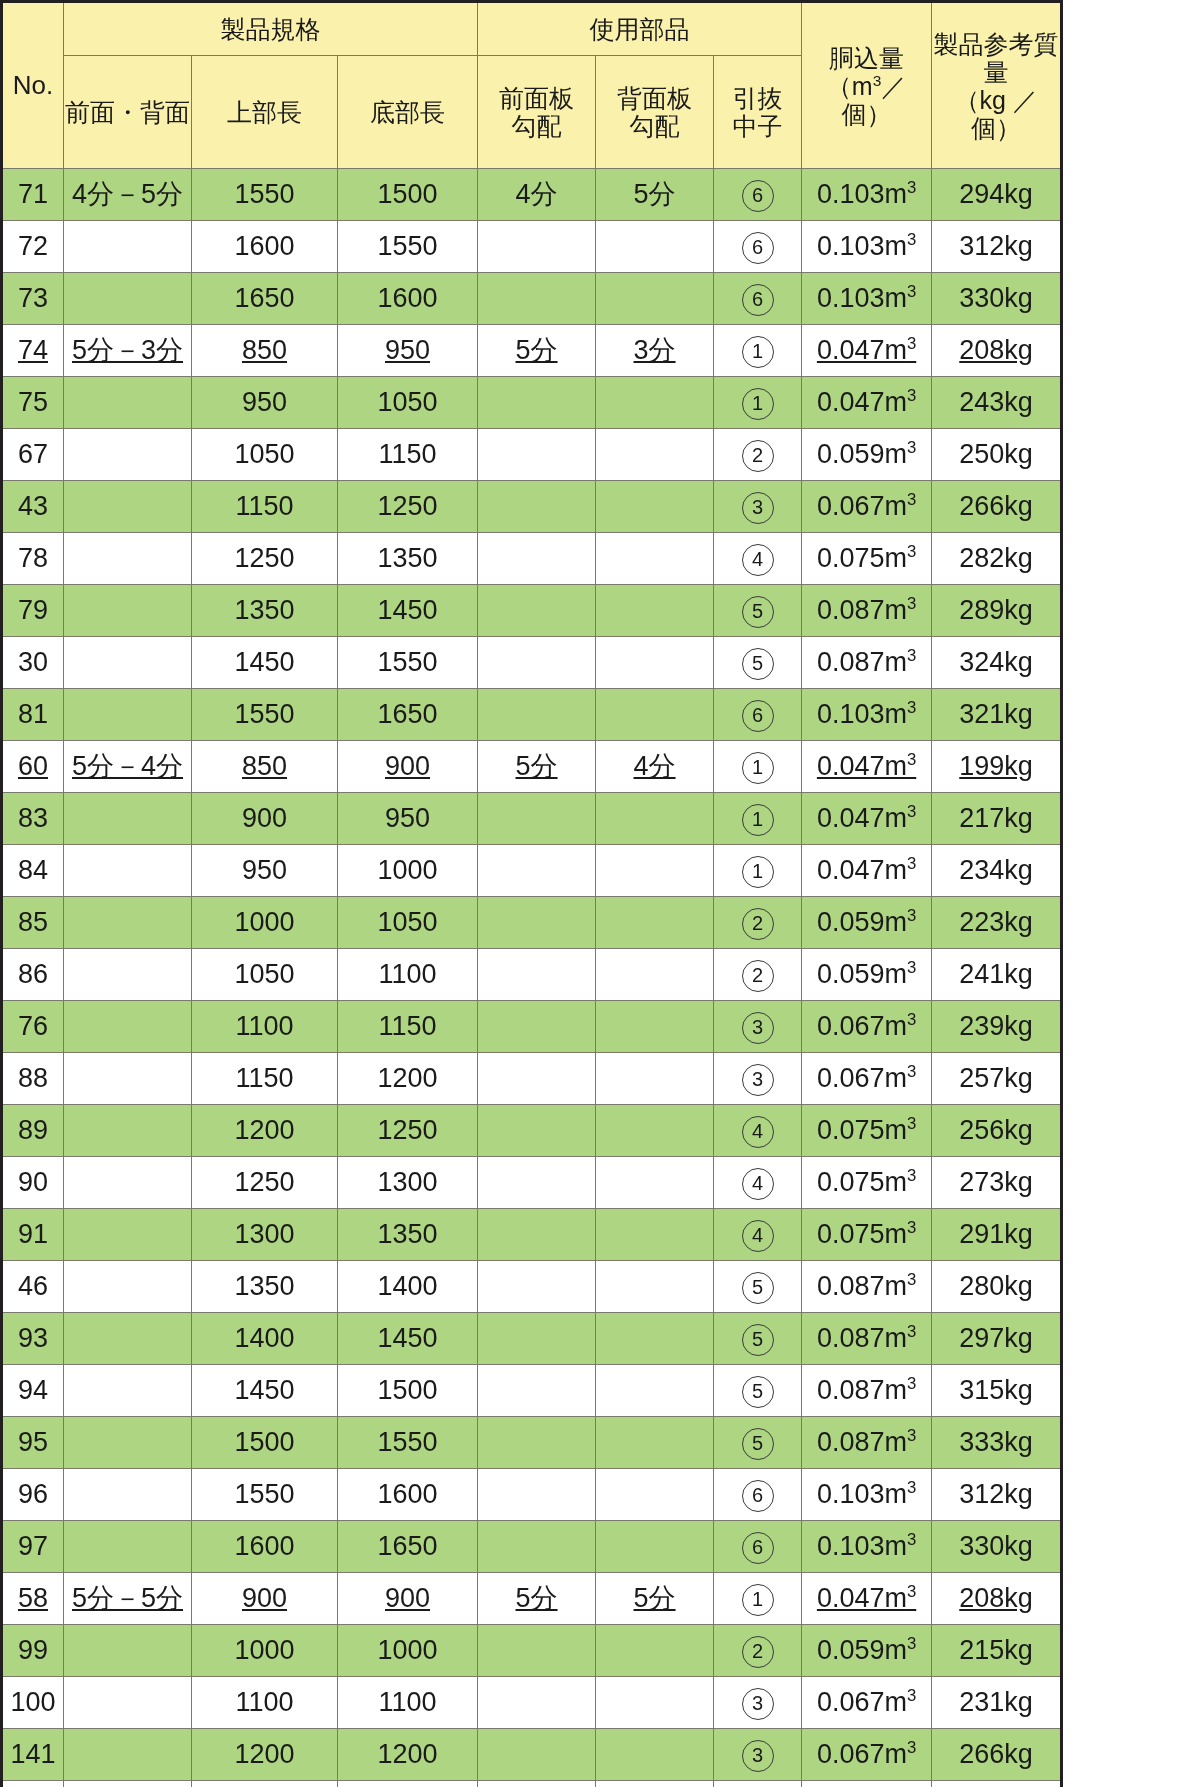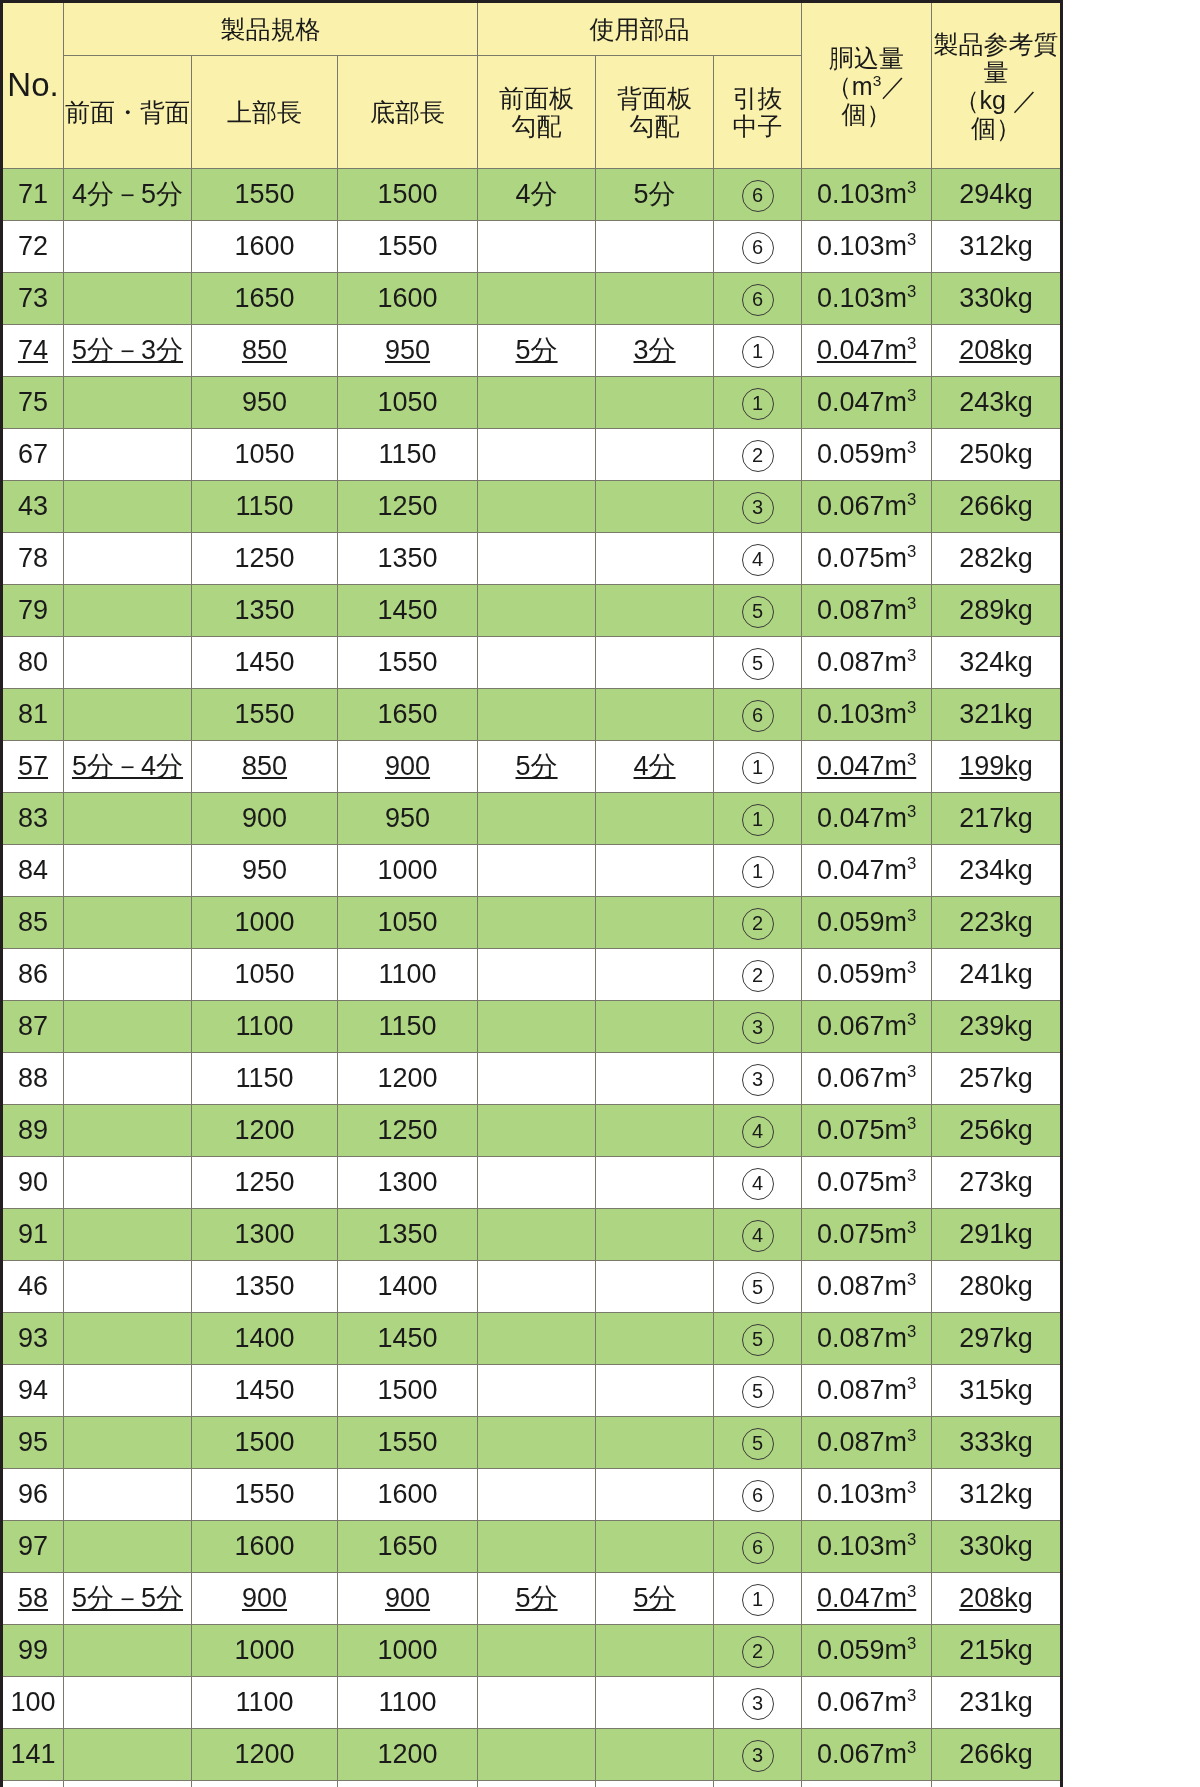--- a/index.html
+++ b/index.html
@@ -46,21 +46,21 @@
     font-size: 25px;
     height: 52px;
   }
   thead td.hdr-tall {
     height: 112px;
   }
   thead .sub {
     display: block;
   }
   thead .small-no {
-    font-size: 33px;
+    font-size: 26px;
   }
   .sup {
     font-size: 0.62em;
     vertical-align: super;
     line-height: 0;
   }
 
   tbody tr { height: 51px; }
   tbody td {
     font-size: 27px;
@@ -243,21 +243,21 @@
         <td class="ctr"></td>
         <td class="num">1350</td>
         <td class="num">1450</td>
         <td class="ctr"></td>
         <td class="ctr"></td>
         <td class="ctr"><span class="circled">5</span></td>
         <td class="vol">0.087m<span class="sup">3</span></td>
         <td class="mass">289kg</td>
       </tr>
       <tr class="plain">
-        <td class="no">80</td>
+        <td class="no">30</td>
         <td class="ctr"></td>
         <td class="num">1450</td>
         <td class="num">1550</td>
         <td class="ctr"></td>
         <td class="ctr"></td>
         <td class="ctr"><span class="circled">5</span></td>
         <td class="vol">0.087m<span class="sup">3</span></td>
         <td class="mass">324kg</td>
       </tr>
       <tr class="band">
@@ -265,21 +265,21 @@
         <td class="ctr"></td>
         <td class="num">1550</td>
         <td class="num">1650</td>
         <td class="ctr"></td>
         <td class="ctr"></td>
         <td class="ctr"><span class="circled">6</span></td>
         <td class="vol">0.103m<span class="sup">3</span></td>
         <td class="mass">321kg</td>
       </tr>
       <tr class="plain group-start">
-        <td class="no">57</td>
+        <td class="no">60</td>
         <td class="ctr">5分－4分</td>
         <td class="num">850</td>
         <td class="num">900</td>
         <td class="ctr">5分</td>
         <td class="ctr">4分</td>
         <td class="ctr"><span class="circled">1</span></td>
         <td class="vol">0.047m<span class="sup">3</span></td>
         <td class="mass">199kg</td>
       </tr>
       <tr class="band">
@@ -320,21 +320,21 @@
         <td class="ctr"></td>
         <td class="num">1050</td>
         <td class="num">1100</td>
         <td class="ctr"></td>
         <td class="ctr"></td>
         <td class="ctr"><span class="circled">2</span></td>
         <td class="vol">0.059m<span class="sup">3</span></td>
         <td class="mass">241kg</td>
       </tr>
       <tr class="band">
-        <td class="no">87</td>
+        <td class="no">76</td>
         <td class="ctr"></td>
         <td class="num">1100</td>
         <td class="num">1150</td>
         <td class="ctr"></td>
         <td class="ctr"></td>
         <td class="ctr"><span class="circled">3</span></td>
         <td class="vol">0.067m<span class="sup">3</span></td>
         <td class="mass">239kg</td>
       </tr>
       <tr class="plain">

